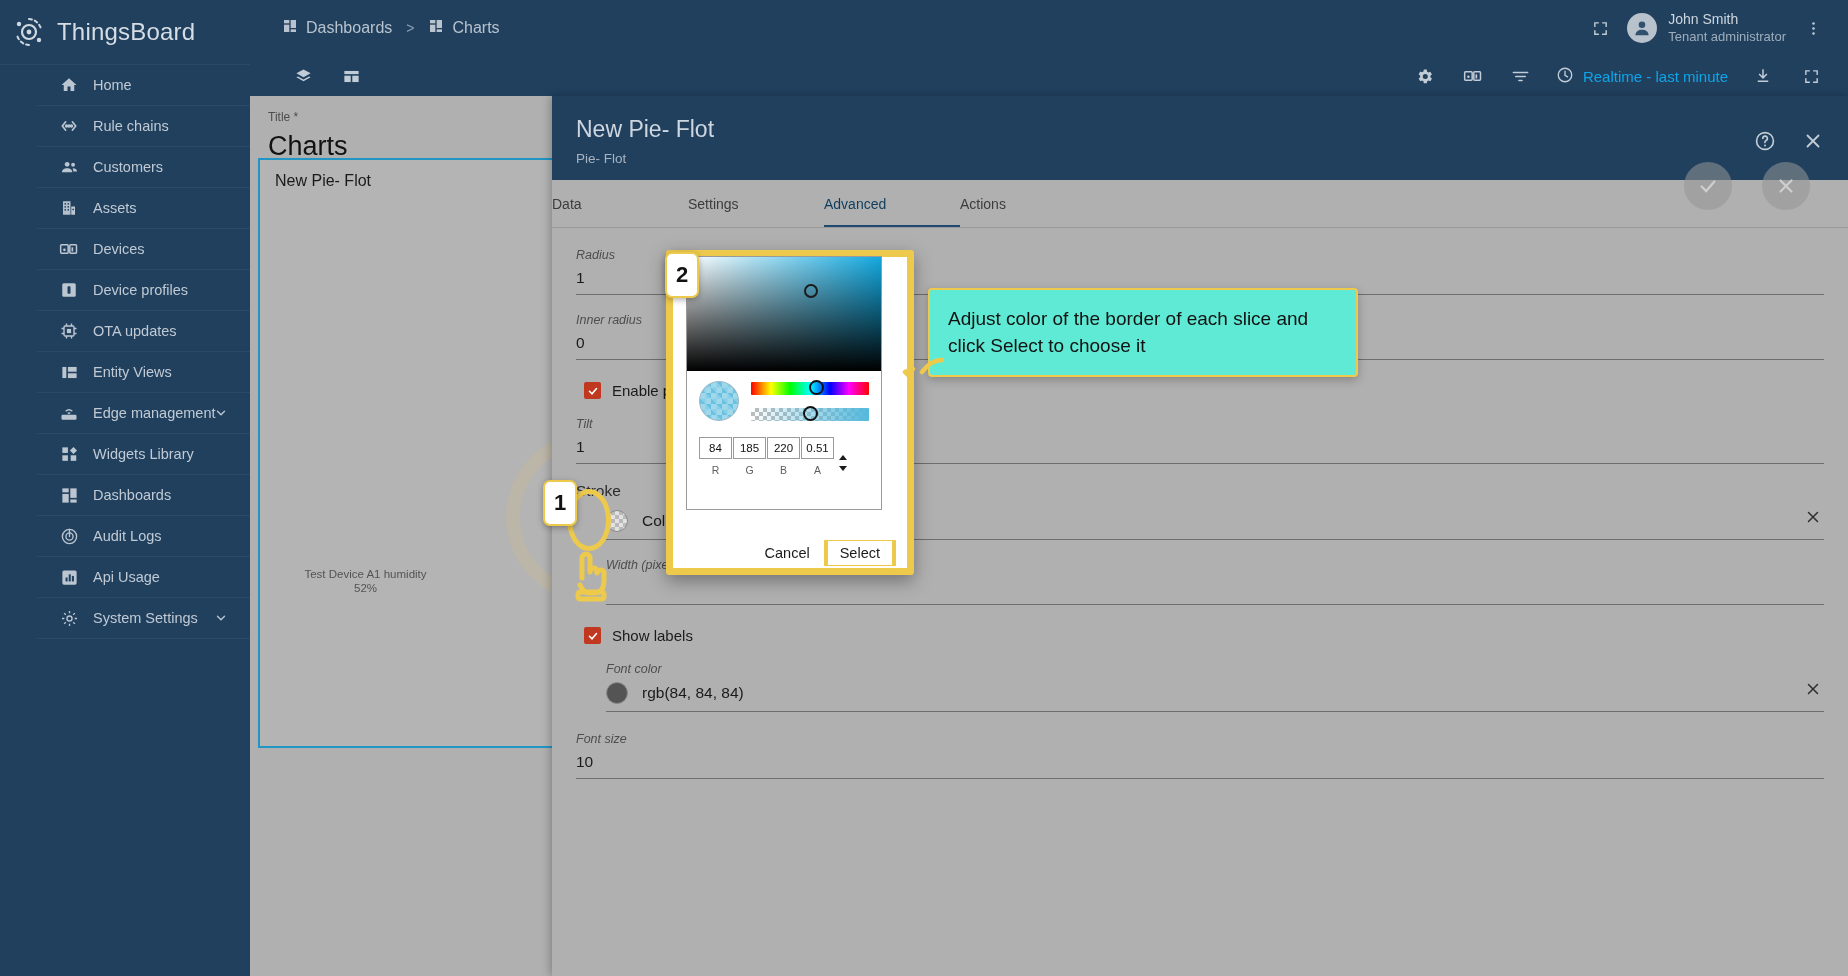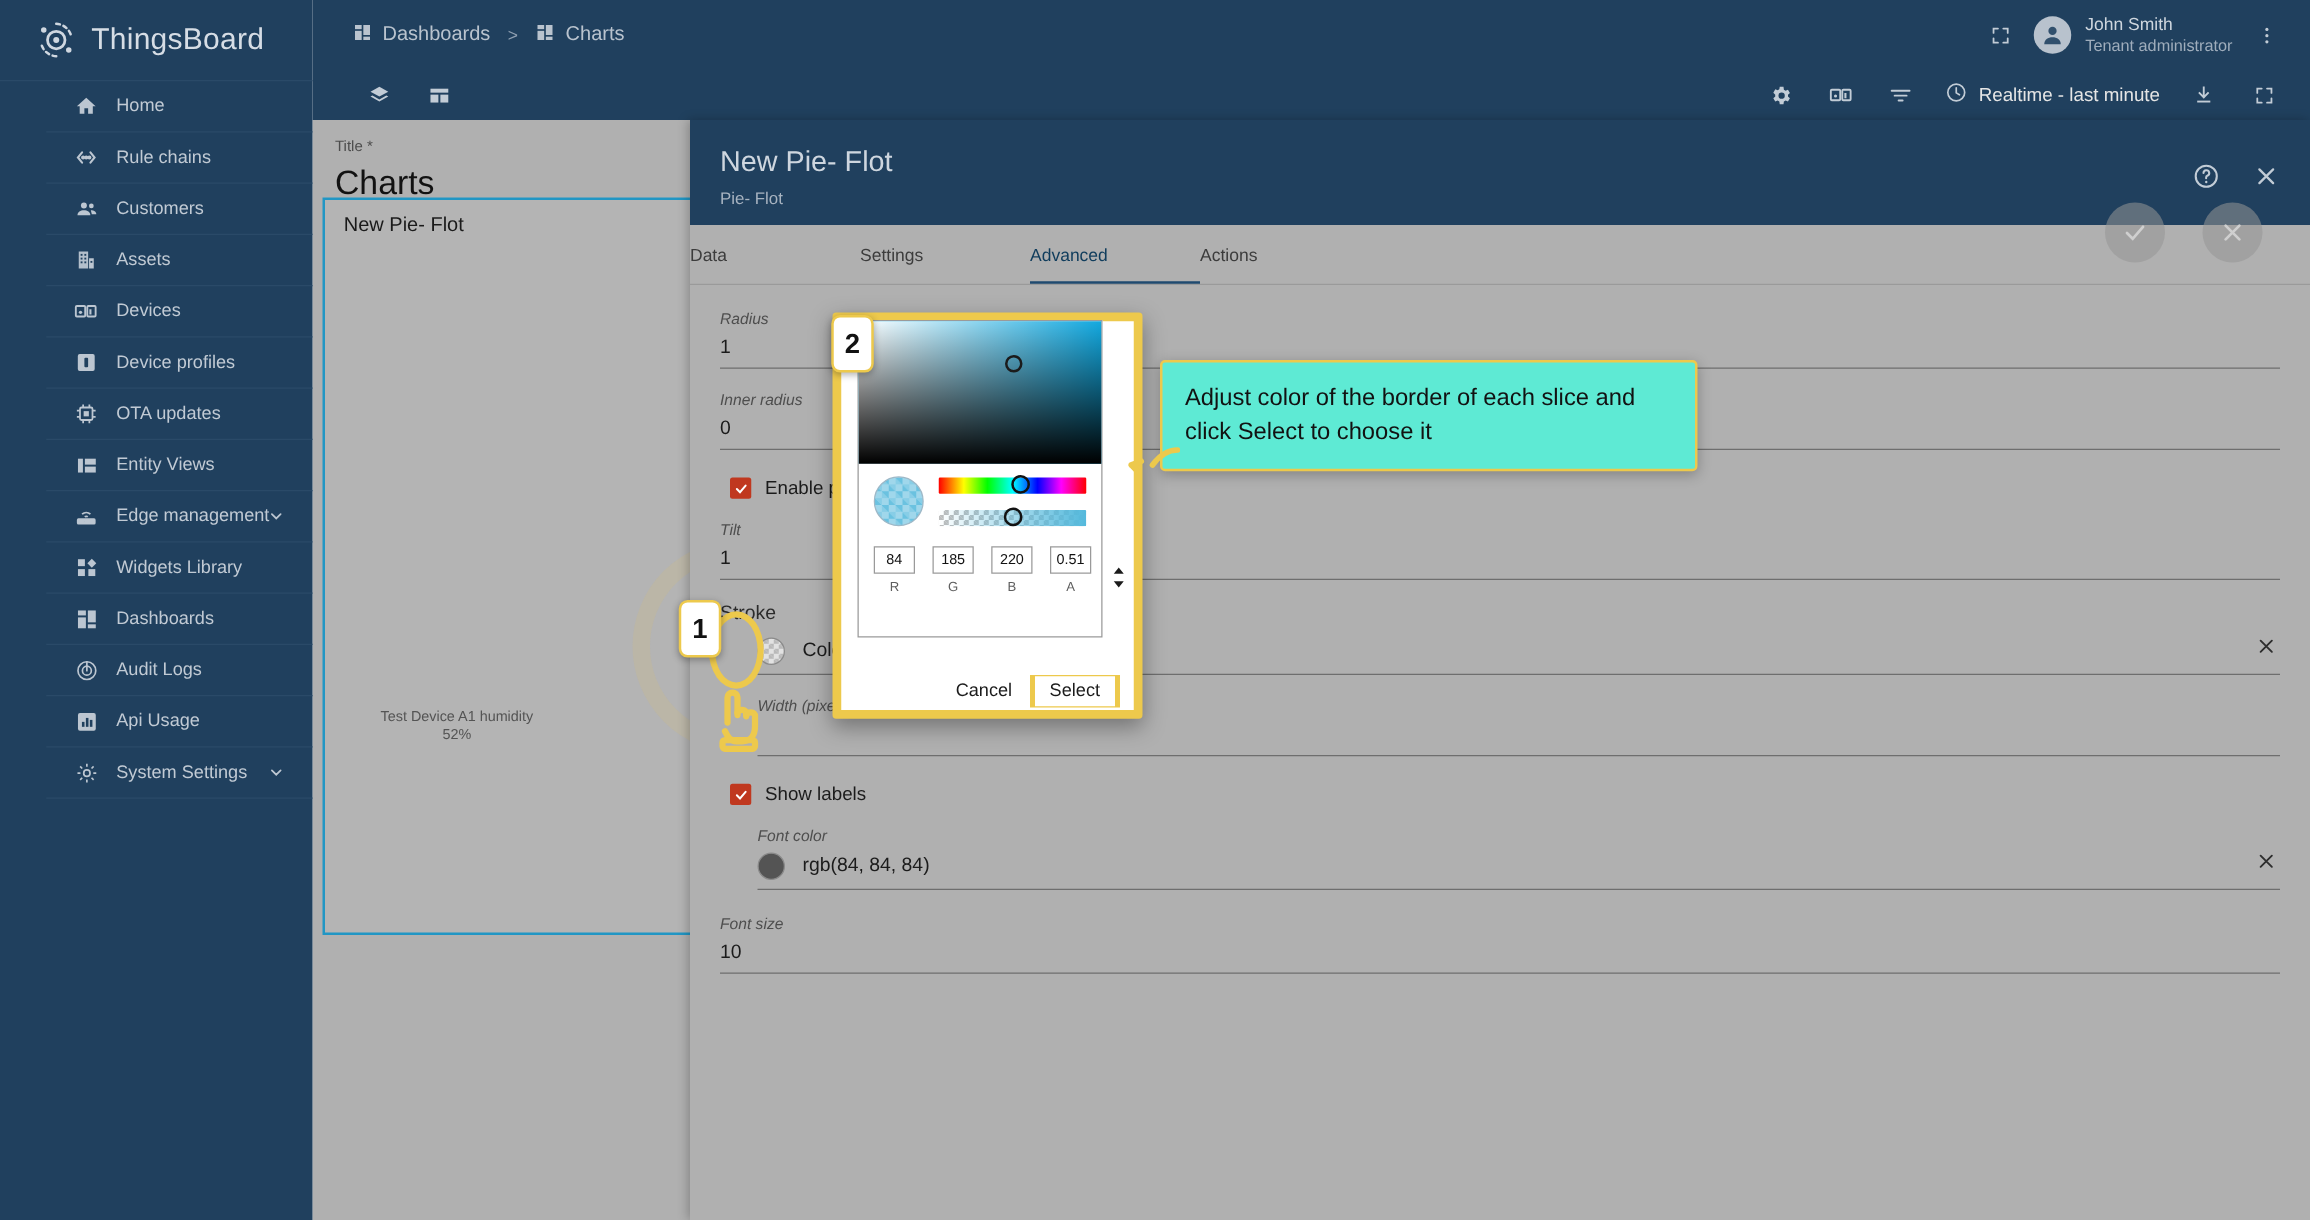--- a/index.html
+++ b/index.html
@@ -11,21 +11,21 @@
   }
   #app { position: relative; width: 1848px; height: 976px; }
 
   
   .sidebar {
     position: absolute; left: 0; top: 0; width: 250px; height: 976px;
     background: #20405e; color: #c3ccd6; z-index: 5;
   }
   .brand {
     height: 64px; display: flex; align-items: center; gap: 11px;
-    padding-left: 28px; color: #dbe2e9;
+    padding-left: 12px; color: #dbe2e9;
   }
   .brand-logo { width: 34px; height: 34px; flex: 0 0 34px; }
   .brand-text { font-size: 24px; font-weight: 400; letter-spacing: .2px; color: #d6dde5; }
   .nav { border-top: 1px solid #2a4a68; }
   .nav-item {
     height: 41px; display: flex; align-items: center; gap: 14px;
     padding-left: 22px; border-bottom: 1px solid #2a4a68;
     font-size: 14.5px; color: #c1cad4; cursor: pointer; position: relative; margin-left: 37px;
   }
   .nav-icon { width: 20px; height: 20px; flex: 0 0 20px; display: flex; align-items: center; justify-content: center; }
@@ -47,21 +47,21 @@
   .user-name { font-size: 14px; color: #ced6de; }
   .user-role { font-size: 13px; color: #9fadbc; }
   .ic-btn { width: 26px; height: 26px; display: flex; align-items: center; justify-content: center; cursor: pointer; color: #c2ccd6; }
 
   .toolbar2 {
     position: absolute; left: 250px; top: 56px; width: 1598px; height: 40px;
     background: #20405e; display: flex; align-items: center; z-index: 4;
   }
   .tb2-left { display: flex; align-items: center; gap: 22px; margin-left: 40px; }
   .tb2-right { margin-left: auto; display: flex; align-items: center; gap: 22px; padding-right: 24px; }
-  .time-chip { display: flex; align-items: center; gap: 9px; color: #e5e5e5; font-size: 15px; cursor: pointer; }
+  .time-chip { display: flex; align-items: center; gap: 9px; color: #0ea5e9; font-size: 15px; cursor: pointer; }
 
   
   .canvas {
     position: absolute; left: 250px; top: 96px; width: 1598px; height: 880px;
     background: #b0b0b0;
   }
   .title-field { padding: 14px 0 0 18px; }
   .title-label { font-size: 12px; color: #4d4d4d; }
   .title-value { font-size: 27px; color: #121212; font-weight: 400; margin-top: 7px; }
 
@@ -142,21 +142,21 @@
   }
   .cp-sliders { flex: 1; }
   .cp-hue { height: 13px; position: relative; border-radius: 1px;
     background: linear-gradient(to right, #ff0000 0%, #ffff00 17%, #00ff00 33%, #00ffff 50%, #0000ff 67%, #ff00ff 83%, #ff0000 100%); }
   .cp-alpha { height: 13px; position: relative; margin-top: 13px; border-radius: 1px;
     background-image: linear-gradient(to right, rgba(84,185,220,0) 0%, rgba(84,185,220,1) 100%),
       linear-gradient(45deg, #bdbdbd 25%, transparent 25%, transparent 75%, #bdbdbd 75%),
       linear-gradient(45deg, #bdbdbd 25%, transparent 25%, transparent 75%, #bdbdbd 75%);
     background-size: 100% 100%, 8px 8px, 8px 8px; background-position: 0 0, 0 0, 4px 4px; background-color: #fff; }
   .sl-handle { position: absolute; top: -2px; width: 15px; height: 15px; border: 2px solid #121212; border-radius: 50%; }
-  .cp-inputs { display: flex; align-items: flex-end; gap: 14px; padding: 12px 10px 0 12px; }
+  .cp-inputs { display: flex; align-items: flex-end; gap: 1px; padding: 12px 10px 0 12px; }
   .cp-in { width: 33px; }
   .cp-in input {
     width: 33px; height: 22px; border: 1px solid #9a9a9a; text-align: center;
     font-family: "Liberation Sans", sans-serif; font-size: 11.5px; color: #121212; background: #fff;
   }
   .cp-in label { display: block; text-align: center; font-size: 10.5px; color: #5e5e5e; margin-top: 5px; }
   .cp-spin { margin-left: 2px; color: #1b1b1b; }
   .cp-actions { position: absolute; left: 686px; top: 536px; width: 210px; height: 34px; display: flex; align-items: center; justify-content: flex-end; gap: 0; z-index: 33; }
   .cp-cancel { font-size: 14.5px; color: #1b1b1b; padding: 6px 14px; cursor: pointer; background: #fff; }
   .cp-select-wrap { border: 4px solid #edc94c; background: #fff; }

